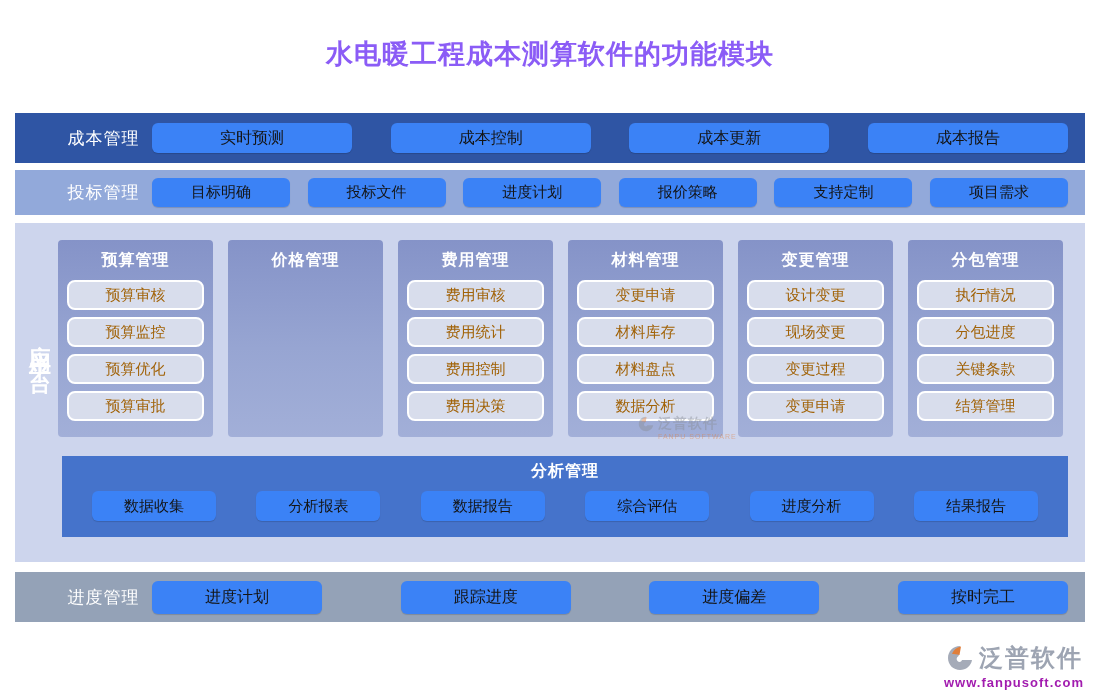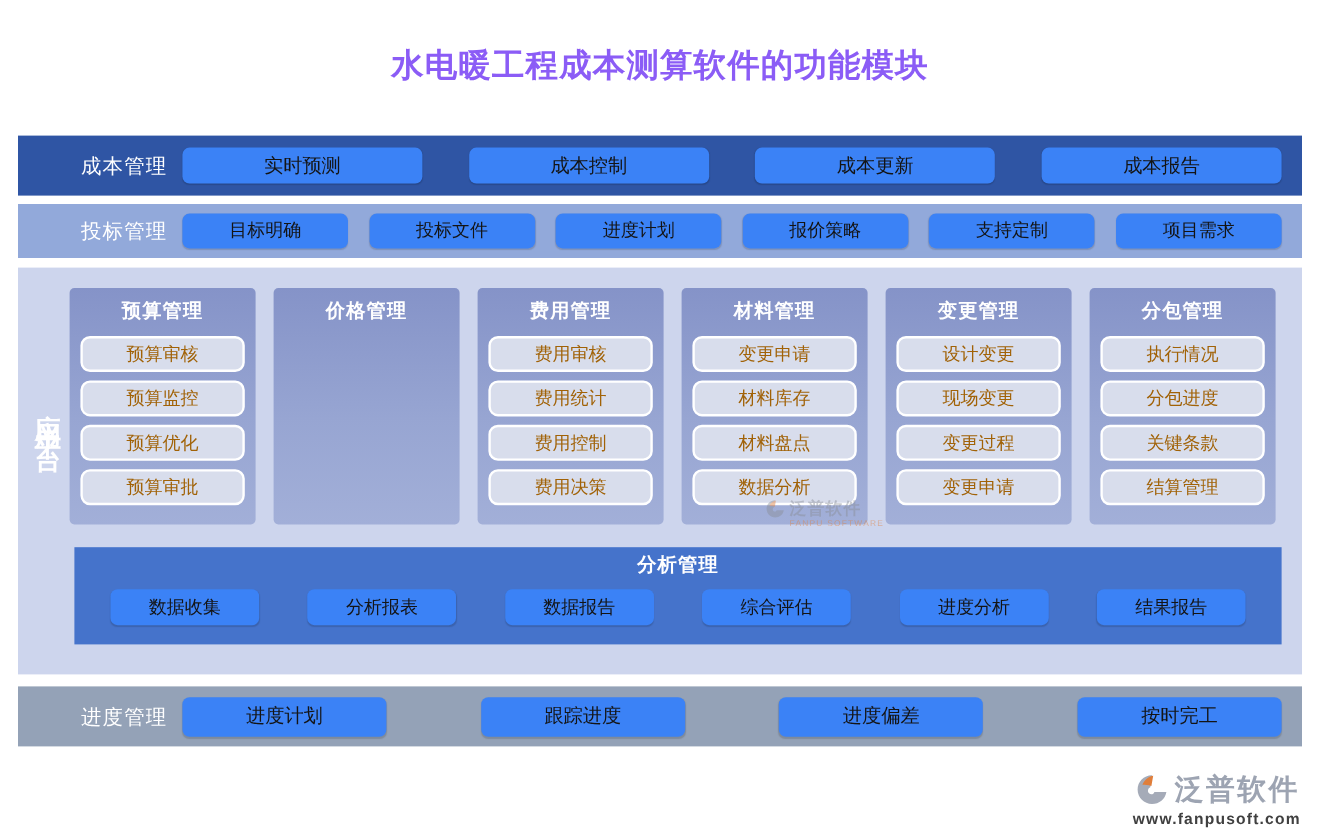--- a/index.html
+++ b/index.html
@@ -161,21 +161,21 @@
   .brand-row { display: flex; align-items: center; gap: 4px; }
   .brand-text {
     font-size: 24px;
     font-weight: bold;
     color: #9DA4B2;
     letter-spacing: 2px;
   }
   .brand-url {
     font-size: 13px;
     font-weight: bold;
-    color: #404040;
+    color: #a21caf;
     letter-spacing: 1px;
     margin-top: 1px;
   }
 </style>
 </head>
 <body>
 
 <div class="page-title">水电暖工程成本测算软件的功能模块</div>
 
 <div class="bar bar-cost">

